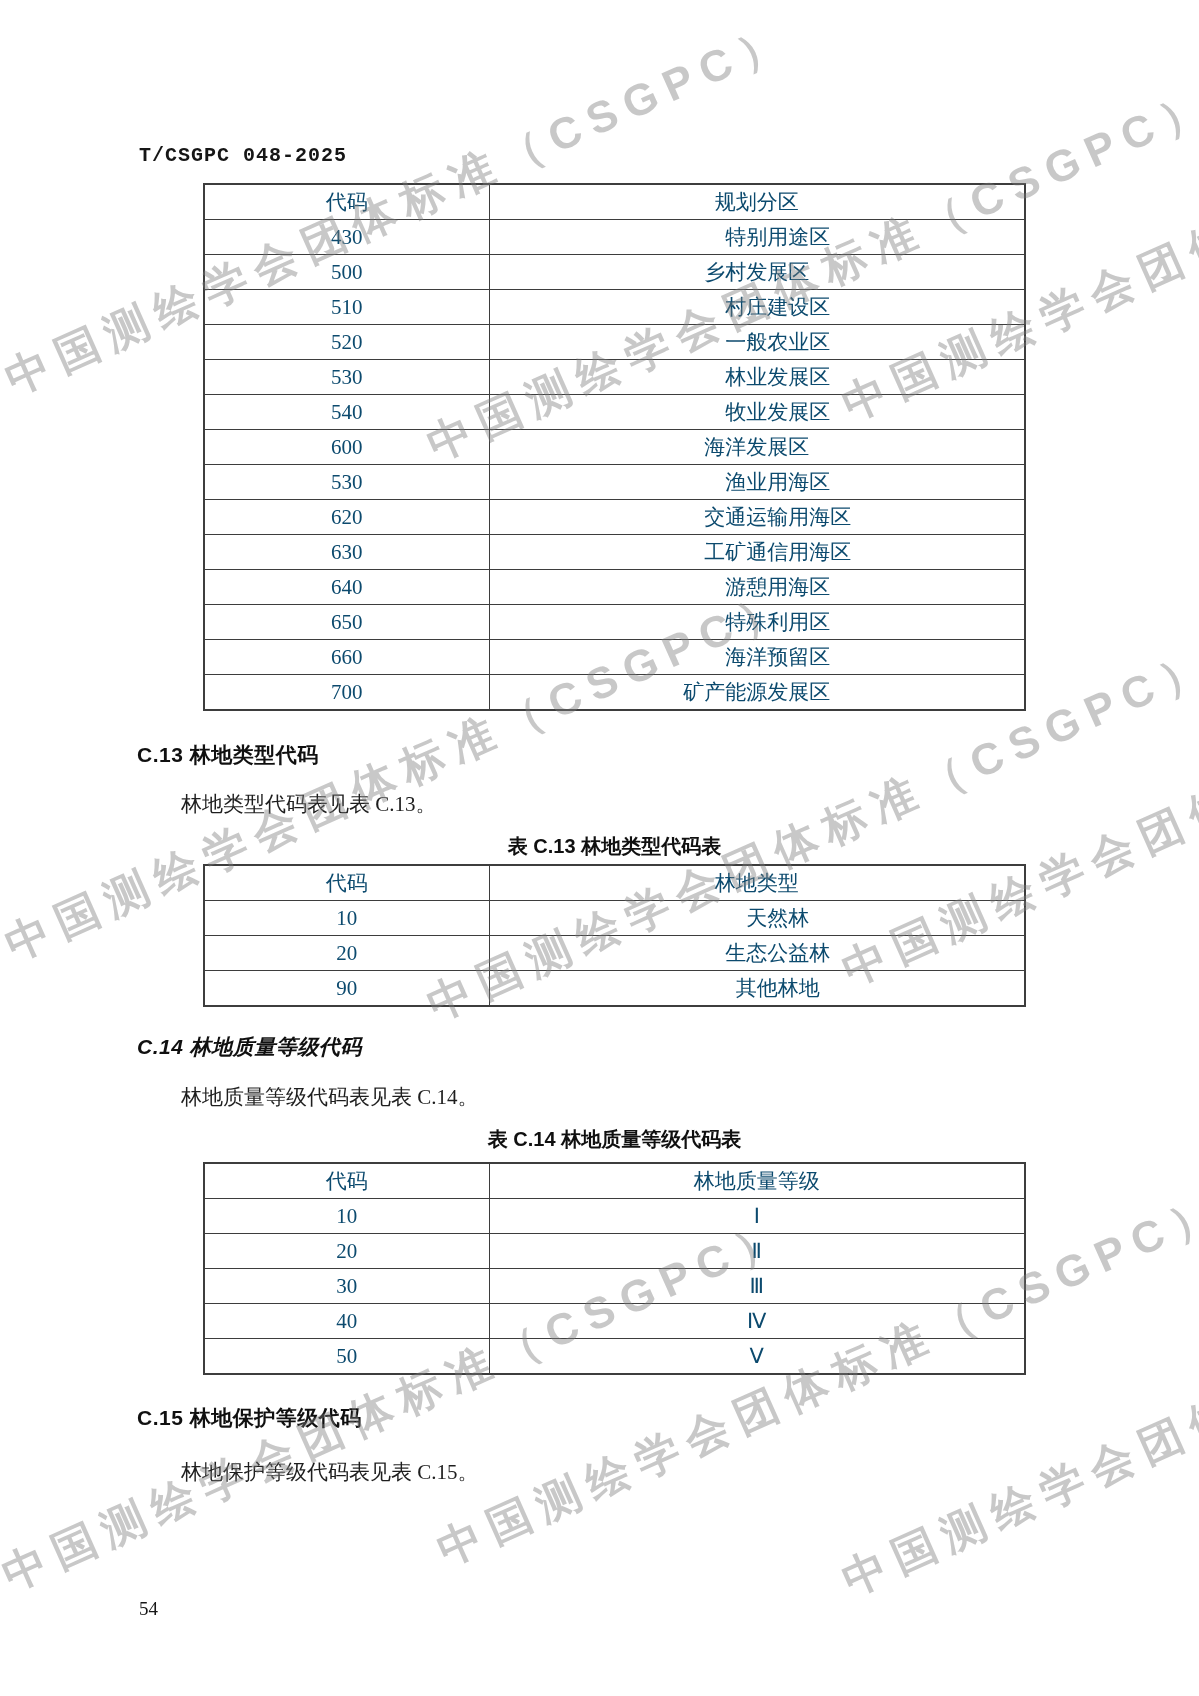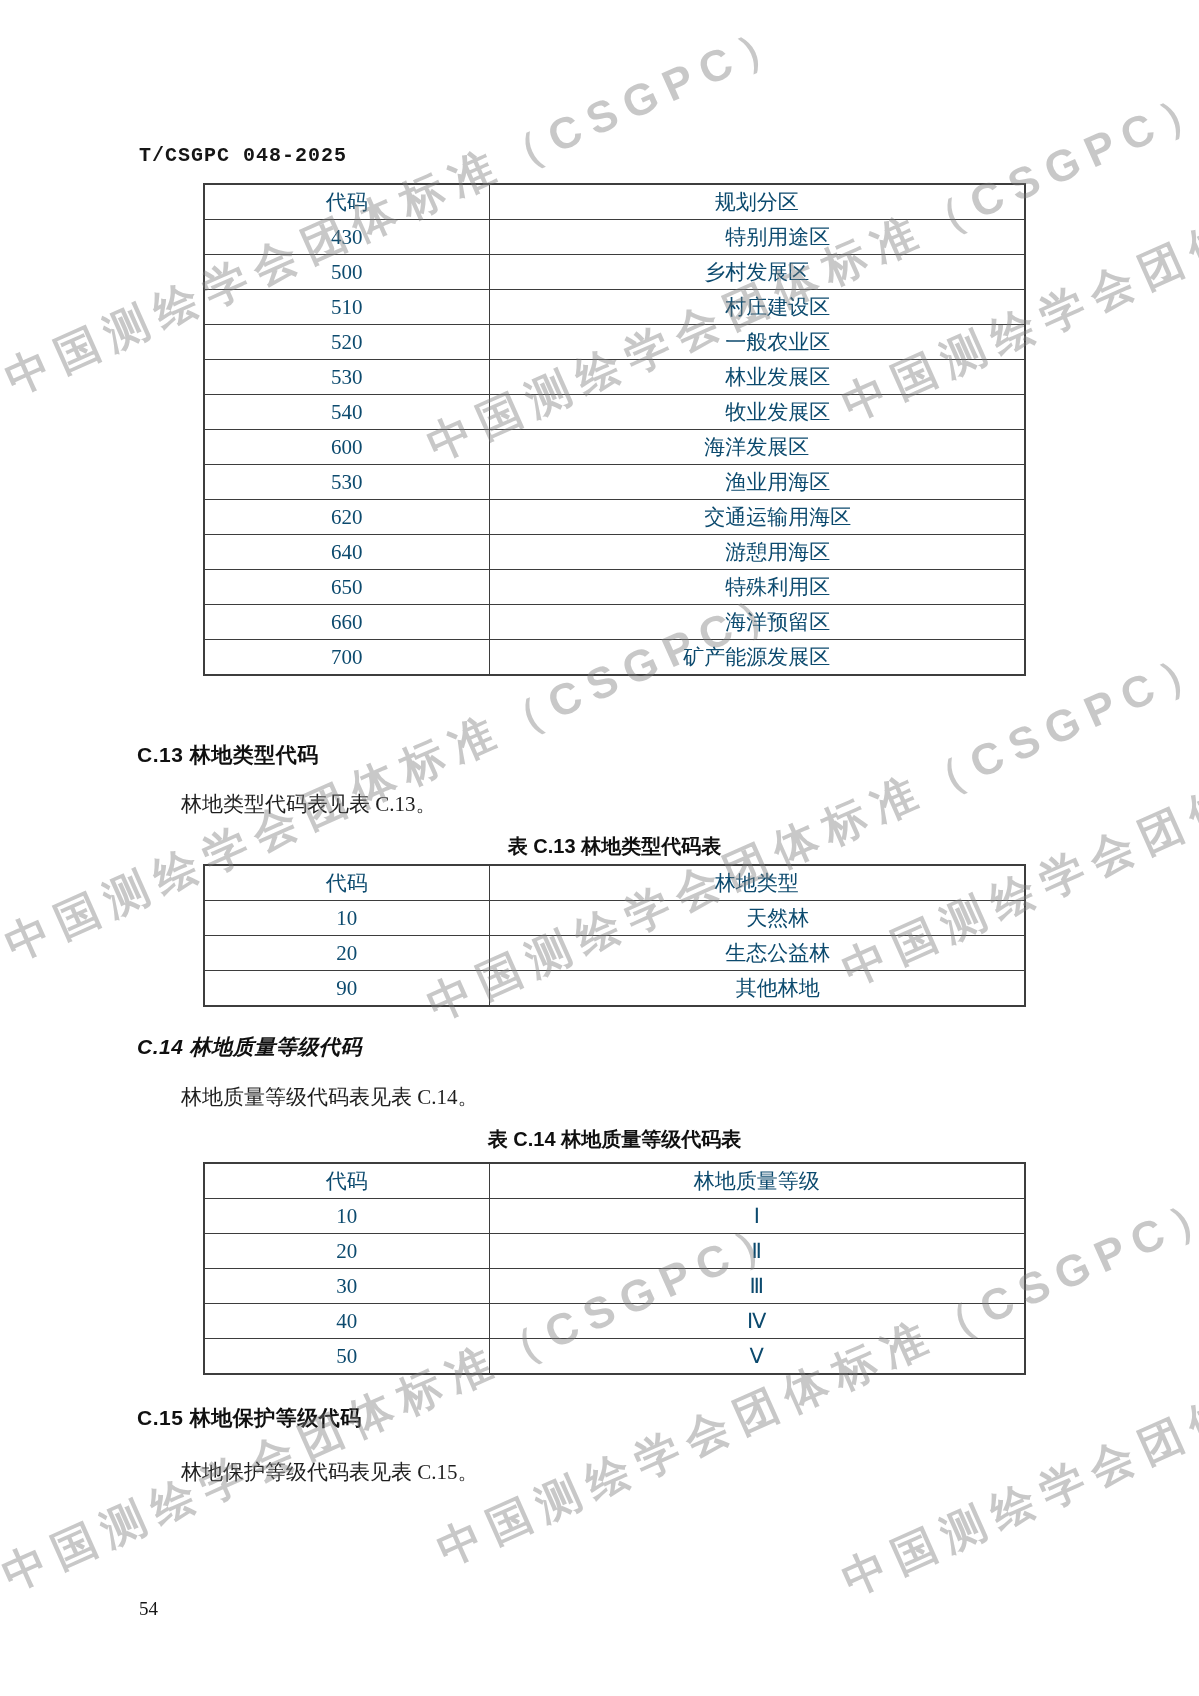--- a/index.html
+++ b/index.html
@@ -158,20 +158,24 @@
       </tr>
         <tr class="lvl2">
         <td class="cell-code"><span class="inner">530</span></td>
         <td class="cell-name"><span class="inner">渔业用海区</span></td>
       </tr>
         <tr class="lvl2">
         <td class="cell-code"><span class="inner">620</span></td>
         <td class="cell-name"><span class="inner">交通运输用海区</span></td>
       </tr>
         <tr class="lvl2">
+        <td class="cell-code"><span class="inner">630</span></td>
+        <td class="cell-name"><span class="inner">工矿通信用海区</span></td>
+      </tr>
+        <tr class="lvl2">
         <td class="cell-code"><span class="inner">640</span></td>
         <td class="cell-name"><span class="inner">游憩用海区</span></td>
       </tr>
         <tr class="lvl2">
         <td class="cell-code"><span class="inner">650</span></td>
         <td class="cell-name"><span class="inner">特殊利用区</span></td>
       </tr>
         <tr class="lvl2">
         <td class="cell-code"><span class="inner">660</span></td>
         <td class="cell-name"><span class="inner">海洋预留区</span></td>

